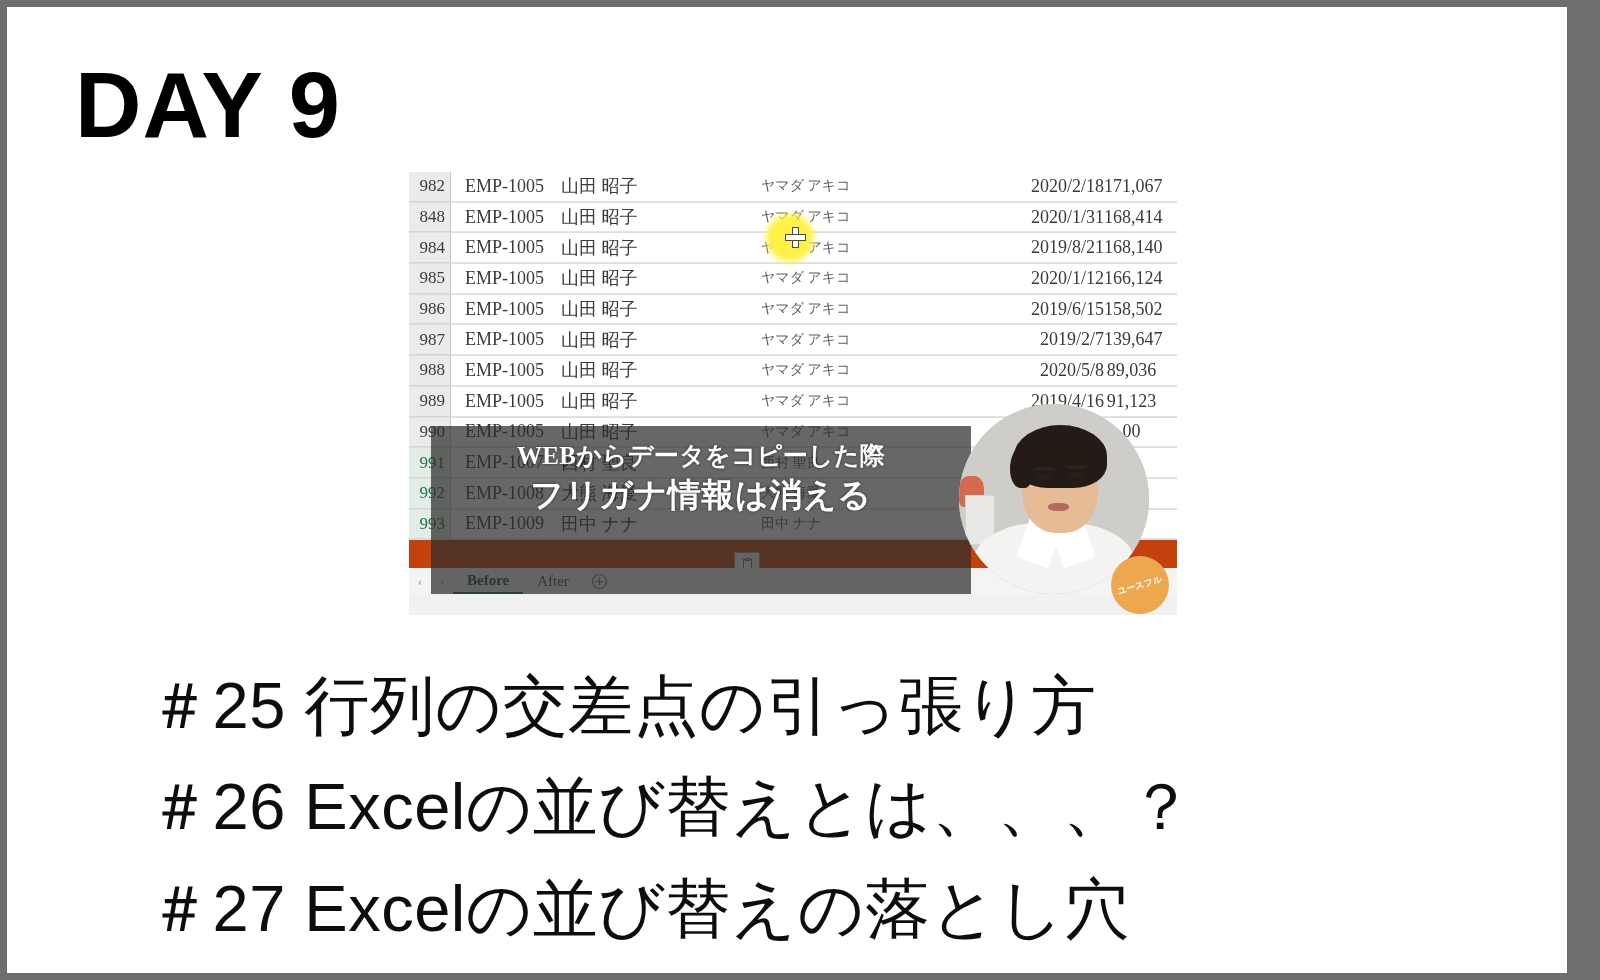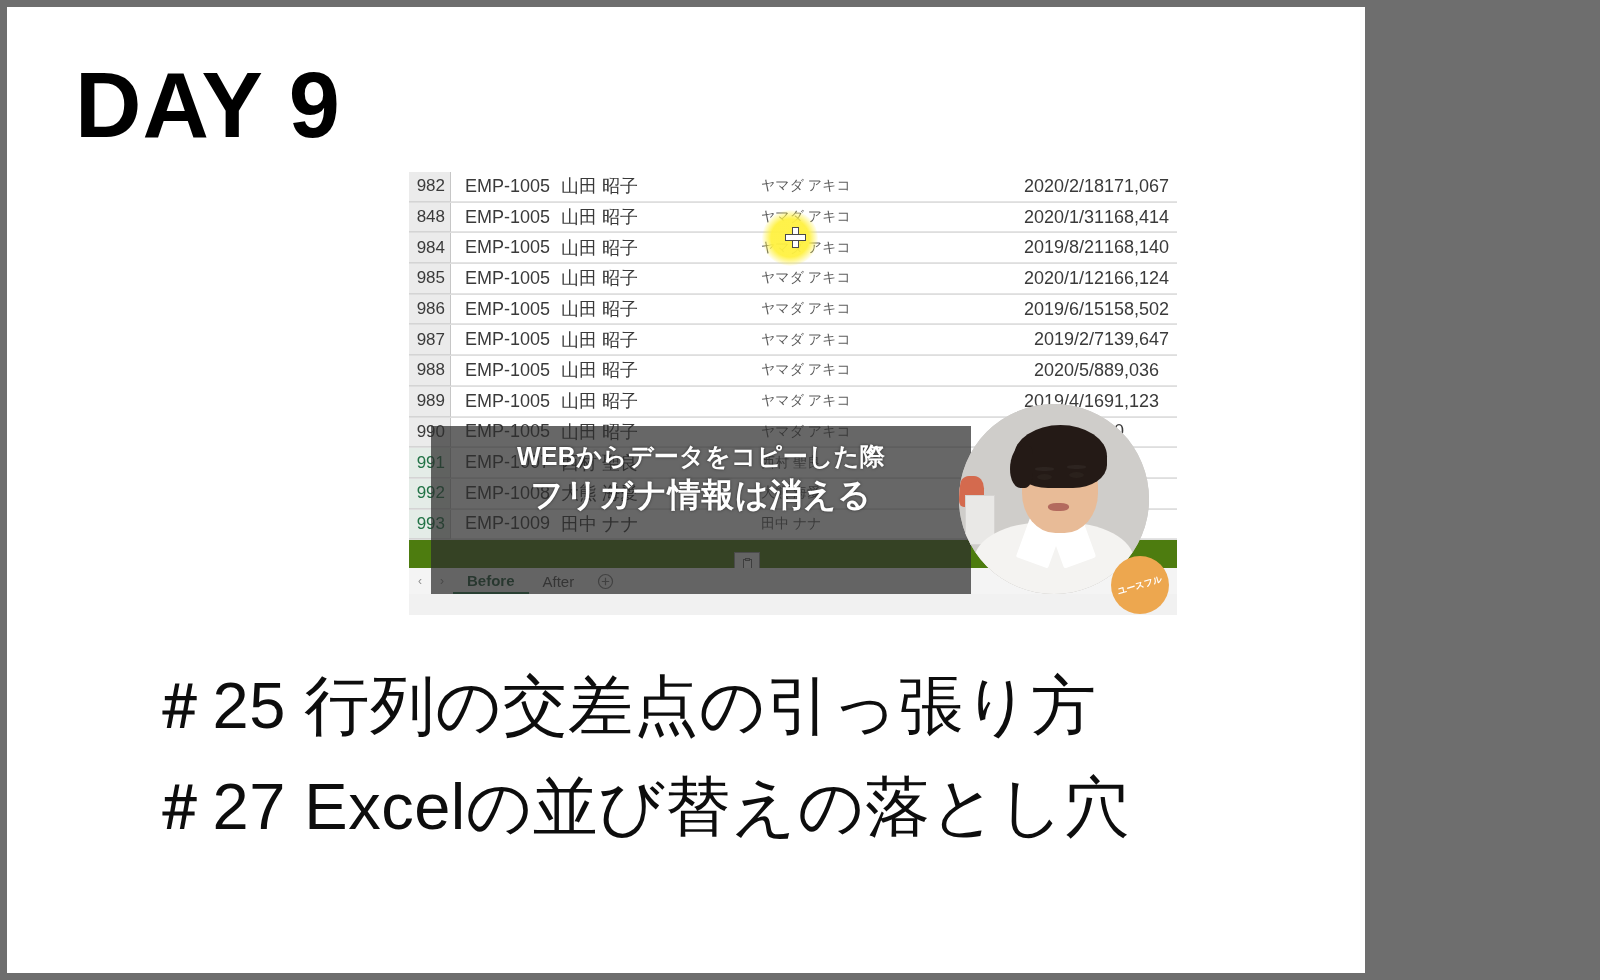--- a/index.html
+++ b/index.html
@@ -12,21 +12,21 @@
     height: 980px;
     overflow: hidden;
     font-family: "Liberation Sans", "DejaVu Sans", sans-serif;
   }
 
   
   #slide {
     position: absolute;
     left: 7px;
     top: 7px;
-    width: 1358px;
+    width: 1560px;
     height: 966px;
     background: #ffffff;
     overflow: hidden;
   }
 
   
   #day-title {
     position: absolute;
     left: 68px;
     top: 52px;
@@ -38,23 +38,23 @@
     font-family: "Liberation Sans", "DejaVu Sans", sans-serif;
   }
 
   
   #shot {
     position: absolute;
     left: 402px;
     top: 165px;
     width: 768px;
     height: 443px;
-    background: #4d7c0f;
+    background: #c2410c;
     overflow: hidden;
-    font-family: Liberation Sans, sans-serif;
+    font-family: Liberation Serif, serif;
   }
 
   
   #grid {
     position: absolute;
     left: 0; top: 0;
     width: 768px;
     height: 396px;
   }
   .row {
@@ -111,21 +111,21 @@
   }
   .c-date {
     width: 128px;
     text-align: right;
     font-size: 18px;
     color: #3a3a3a;
     box-sizing: border-box;
   }
   .c-amt {
     flex: 1;
-    text-align: left;
+    text-align: center;
     padding-right: 18px;
     font-size: 18px;
     color: #3a3a3a;
     box-sizing: border-box;
   }
   #paste-opt {
     position: absolute;
     left: 325px;
     top: 380px;
     width: 26px;
@@ -525,16 +525,17 @@
     </div>
 
     <div id="brand-badge">
       <span>ユースフル</span>
     </div>
 
   </div>
 
   <div id="episodes">
     <div class="ep-line">＃25 行列の交差点の引っ張り方</div>
+    <div class="ep-line">＃26 Excelの並び替えとは、、、？</div>
     <div class="ep-line">＃27 Excelの並び替えの落とし穴</div>
   </div>
 
 </div>
 
 </body></html>

